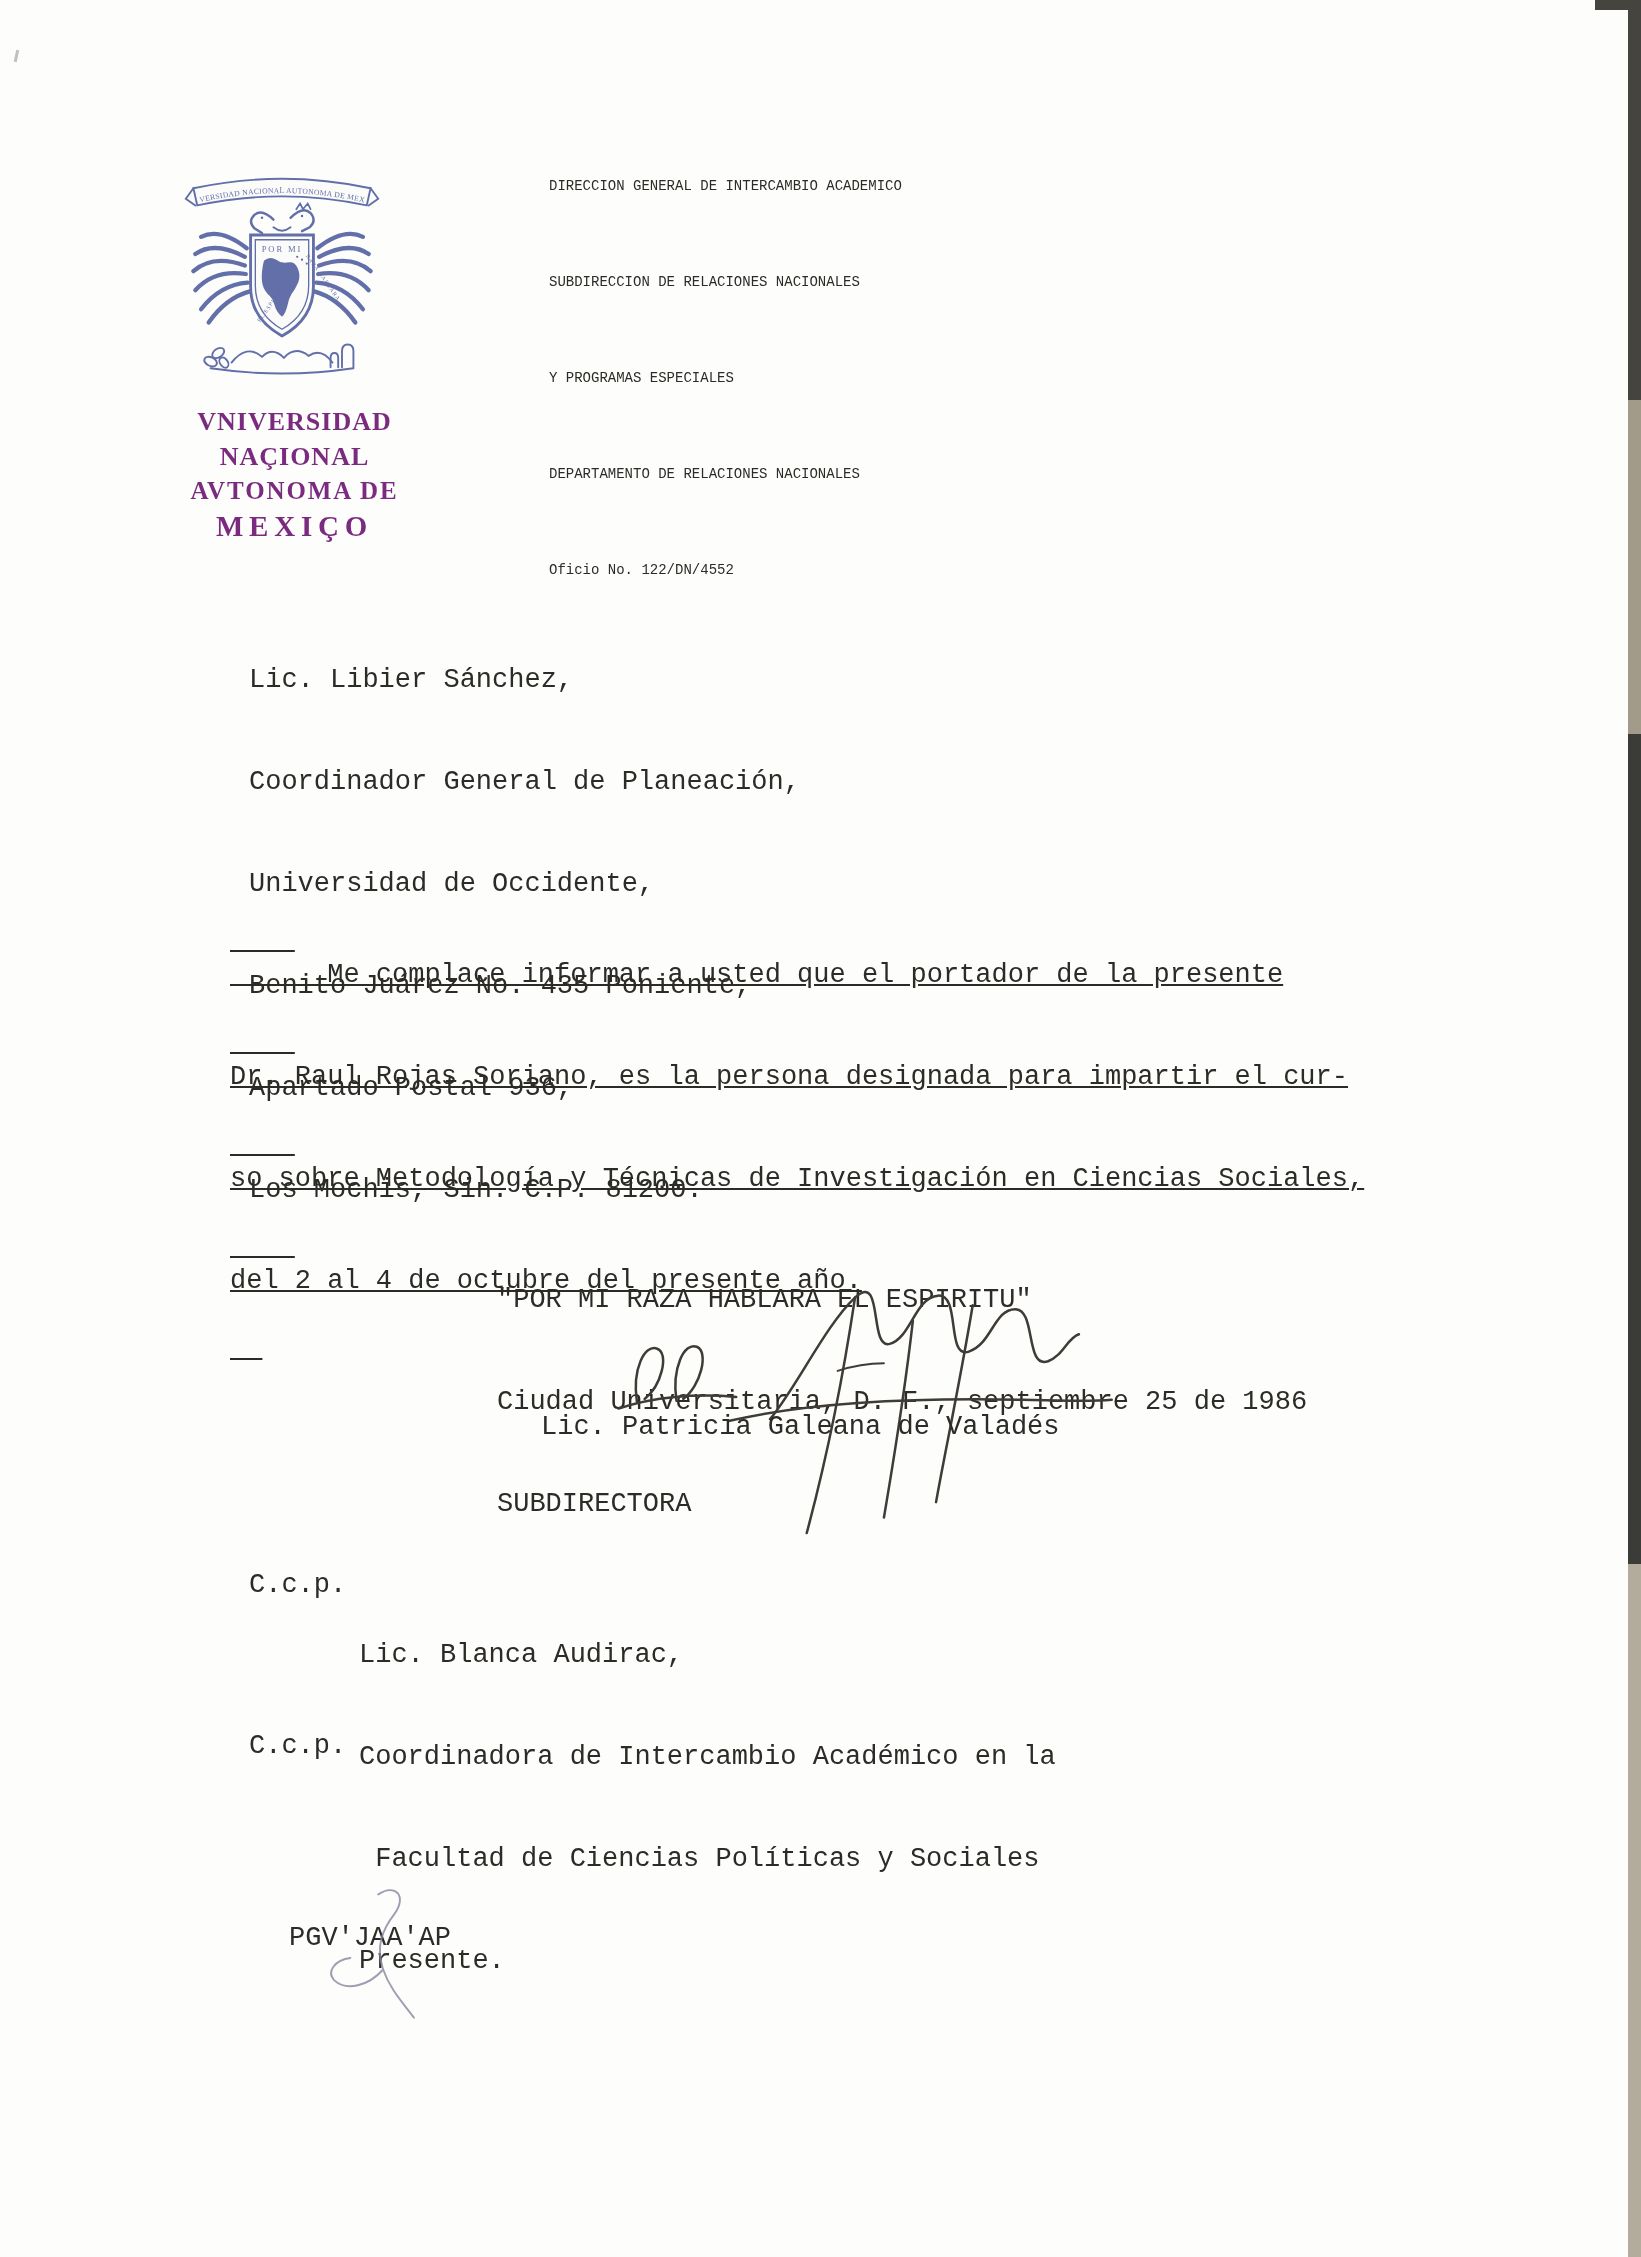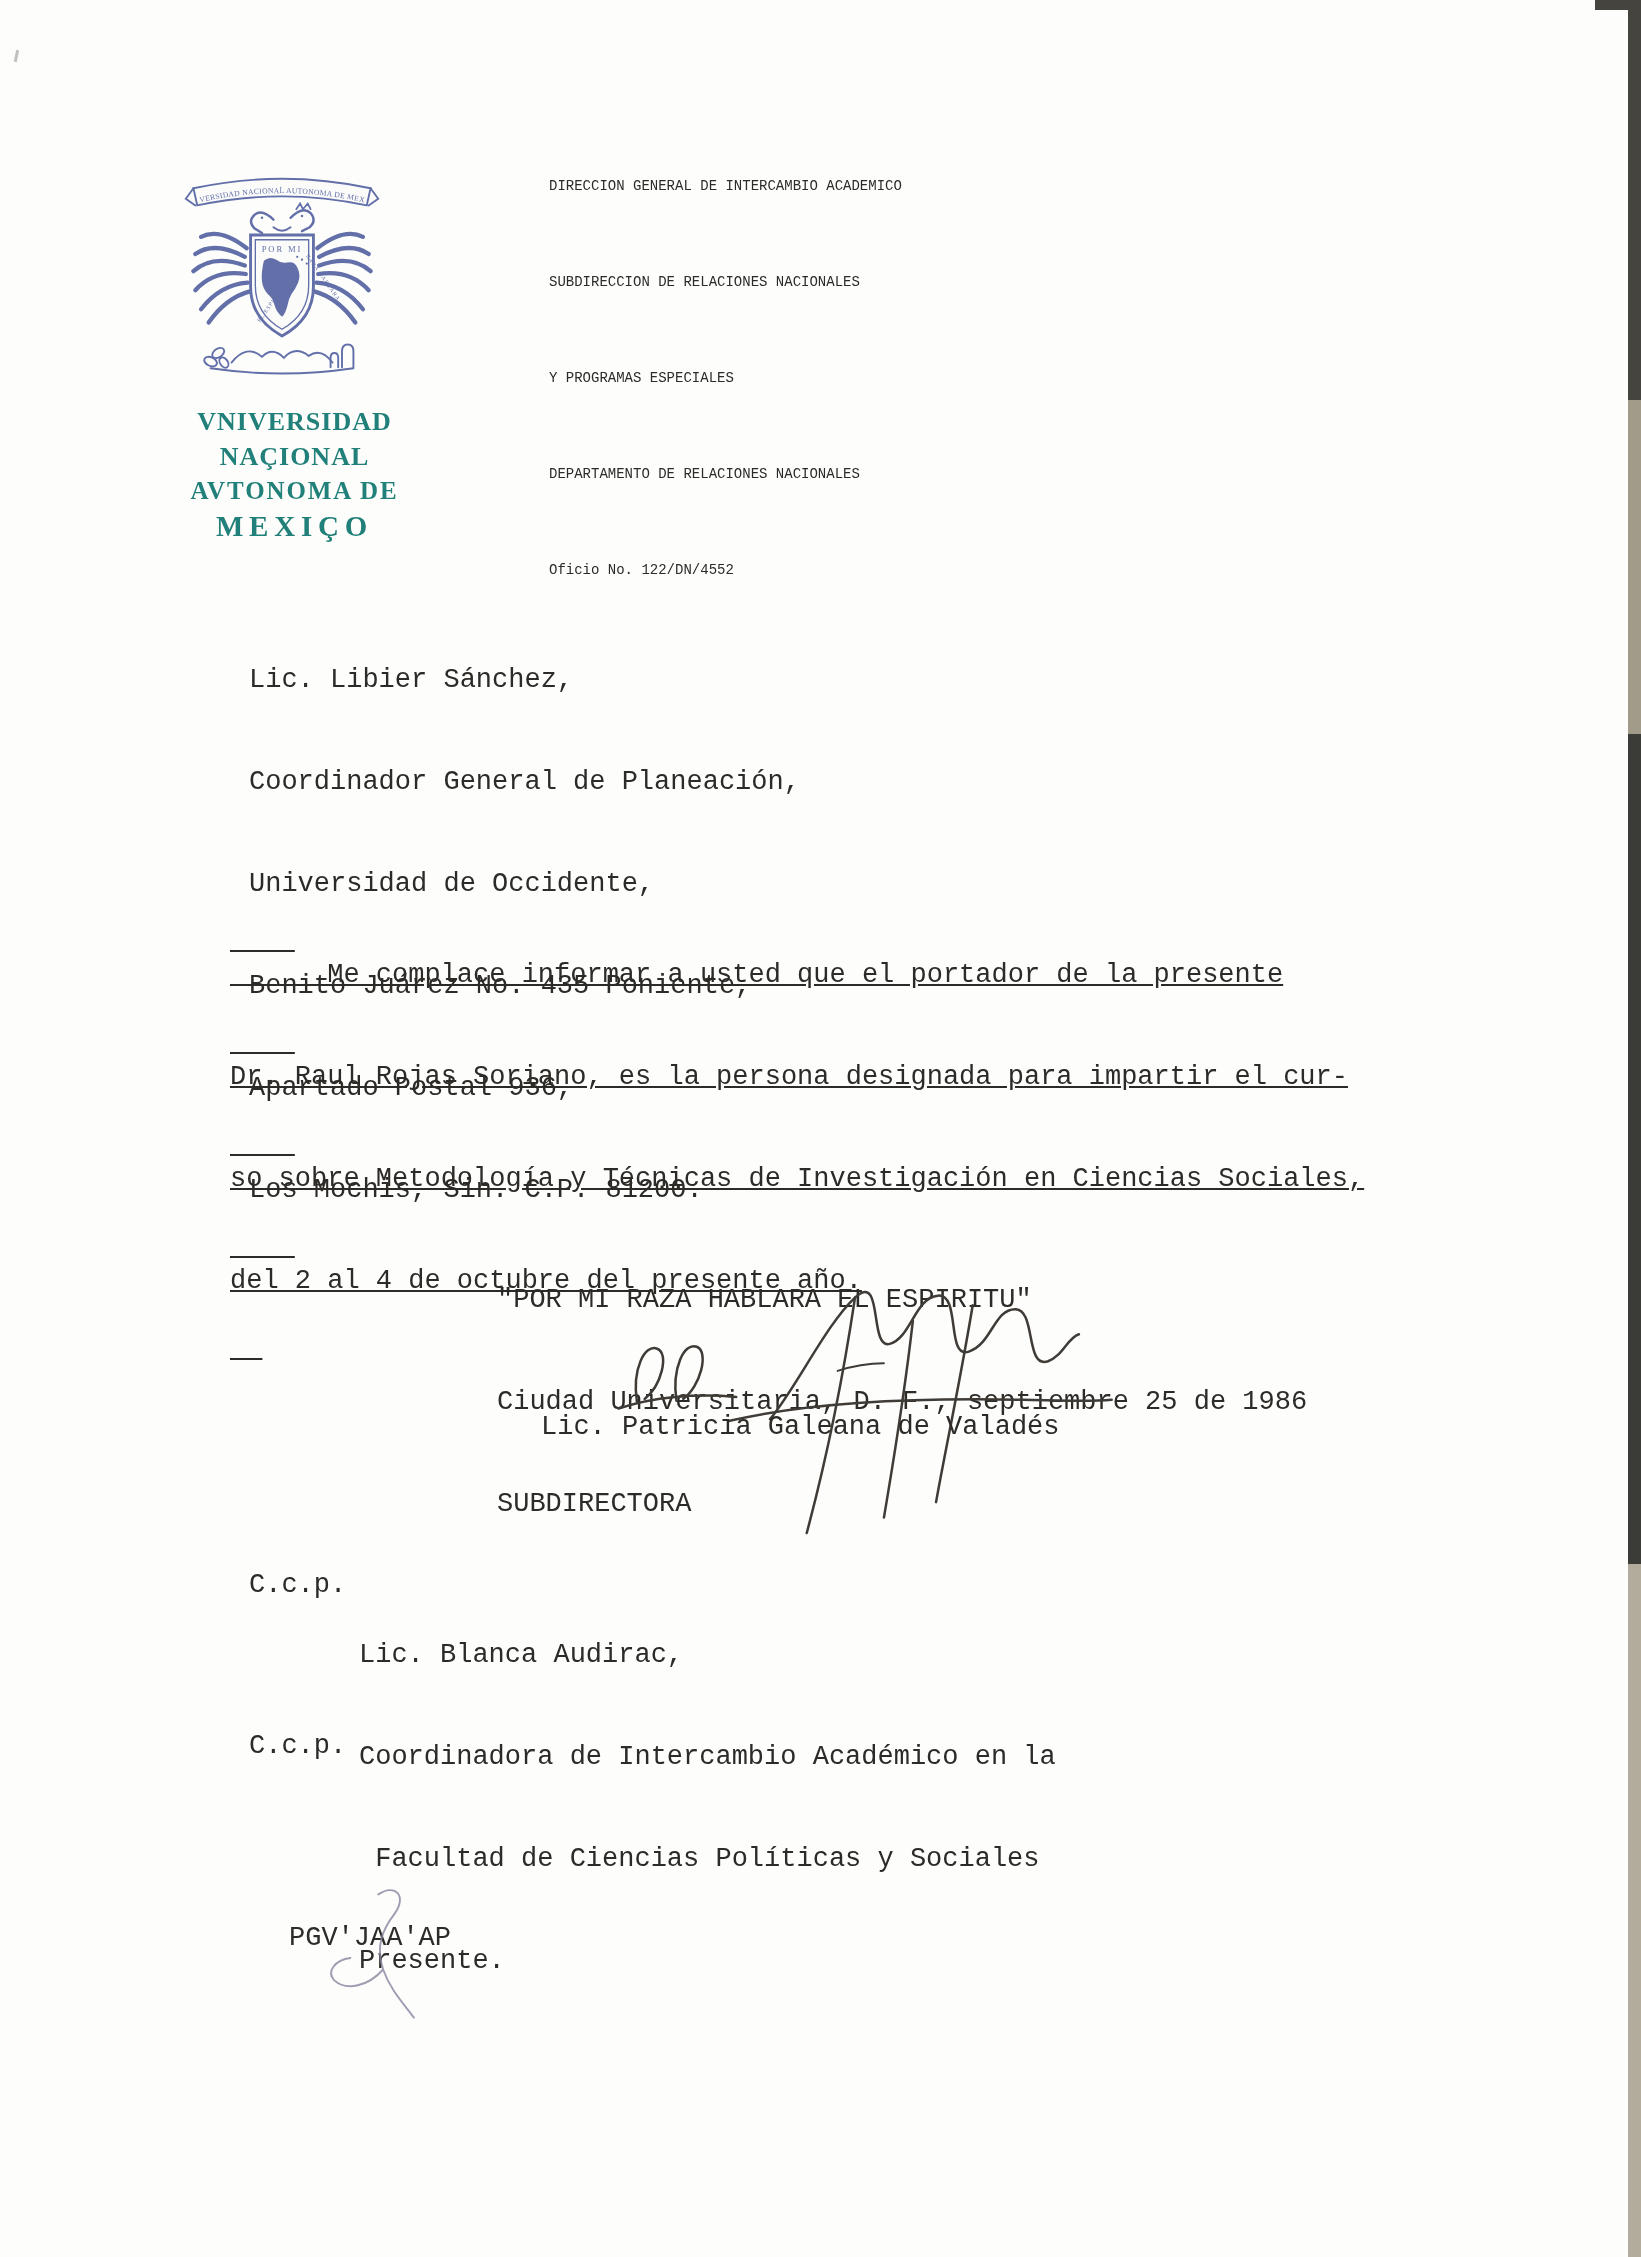--- a/index.html
+++ b/index.html
@@ -21,21 +21,21 @@
   .signer{left:541px;top:1412px;font-size:27px;}
   .cclabel1{left:249px;top:1570px;font-size:27px;}
   .ccbody1{left:359px;top:1570px;font-size:27px;line-height:34px;}
   .cclabel2{left:249px;top:1731px;font-size:27px;}
   .ccbody2{left:359px;top:1731px;font-size:27px;line-height:34px;}
   .ref{left:278px;top:1923px;font-size:27px;margin-left:11px;}
   
   .wordmark{
     left:135px;top:404px;width:319px;text-align:center;
     font-family:"Liberation Serif","DejaVu Serif",serif;
-    color:#0f766e;font-weight:600;opacity:.92;
+    color:#701a75;font-weight:600;opacity:.92;
   }
   .wordmark .u1{font-size:26px;letter-spacing:1px;line-height:35px;}
   .wordmark .u2{font-size:25px;letter-spacing:1.9px;line-height:34px;}
   .wordmark .u3{font-size:29px;letter-spacing:5.8px;line-height:36px;}
   .crest{left:182px;top:164px;width:200px;height:220px;}
   .sig{left:579px;top:1255px;width:579px;height:309px;}
   .paraph{left:309px;top:1878px;width:154px;height:183px;}
   
   .edge{position:absolute;right:0;width:12.6px;}
   .edge-a{top:7.7px;height:392px;background:#45443e;}

